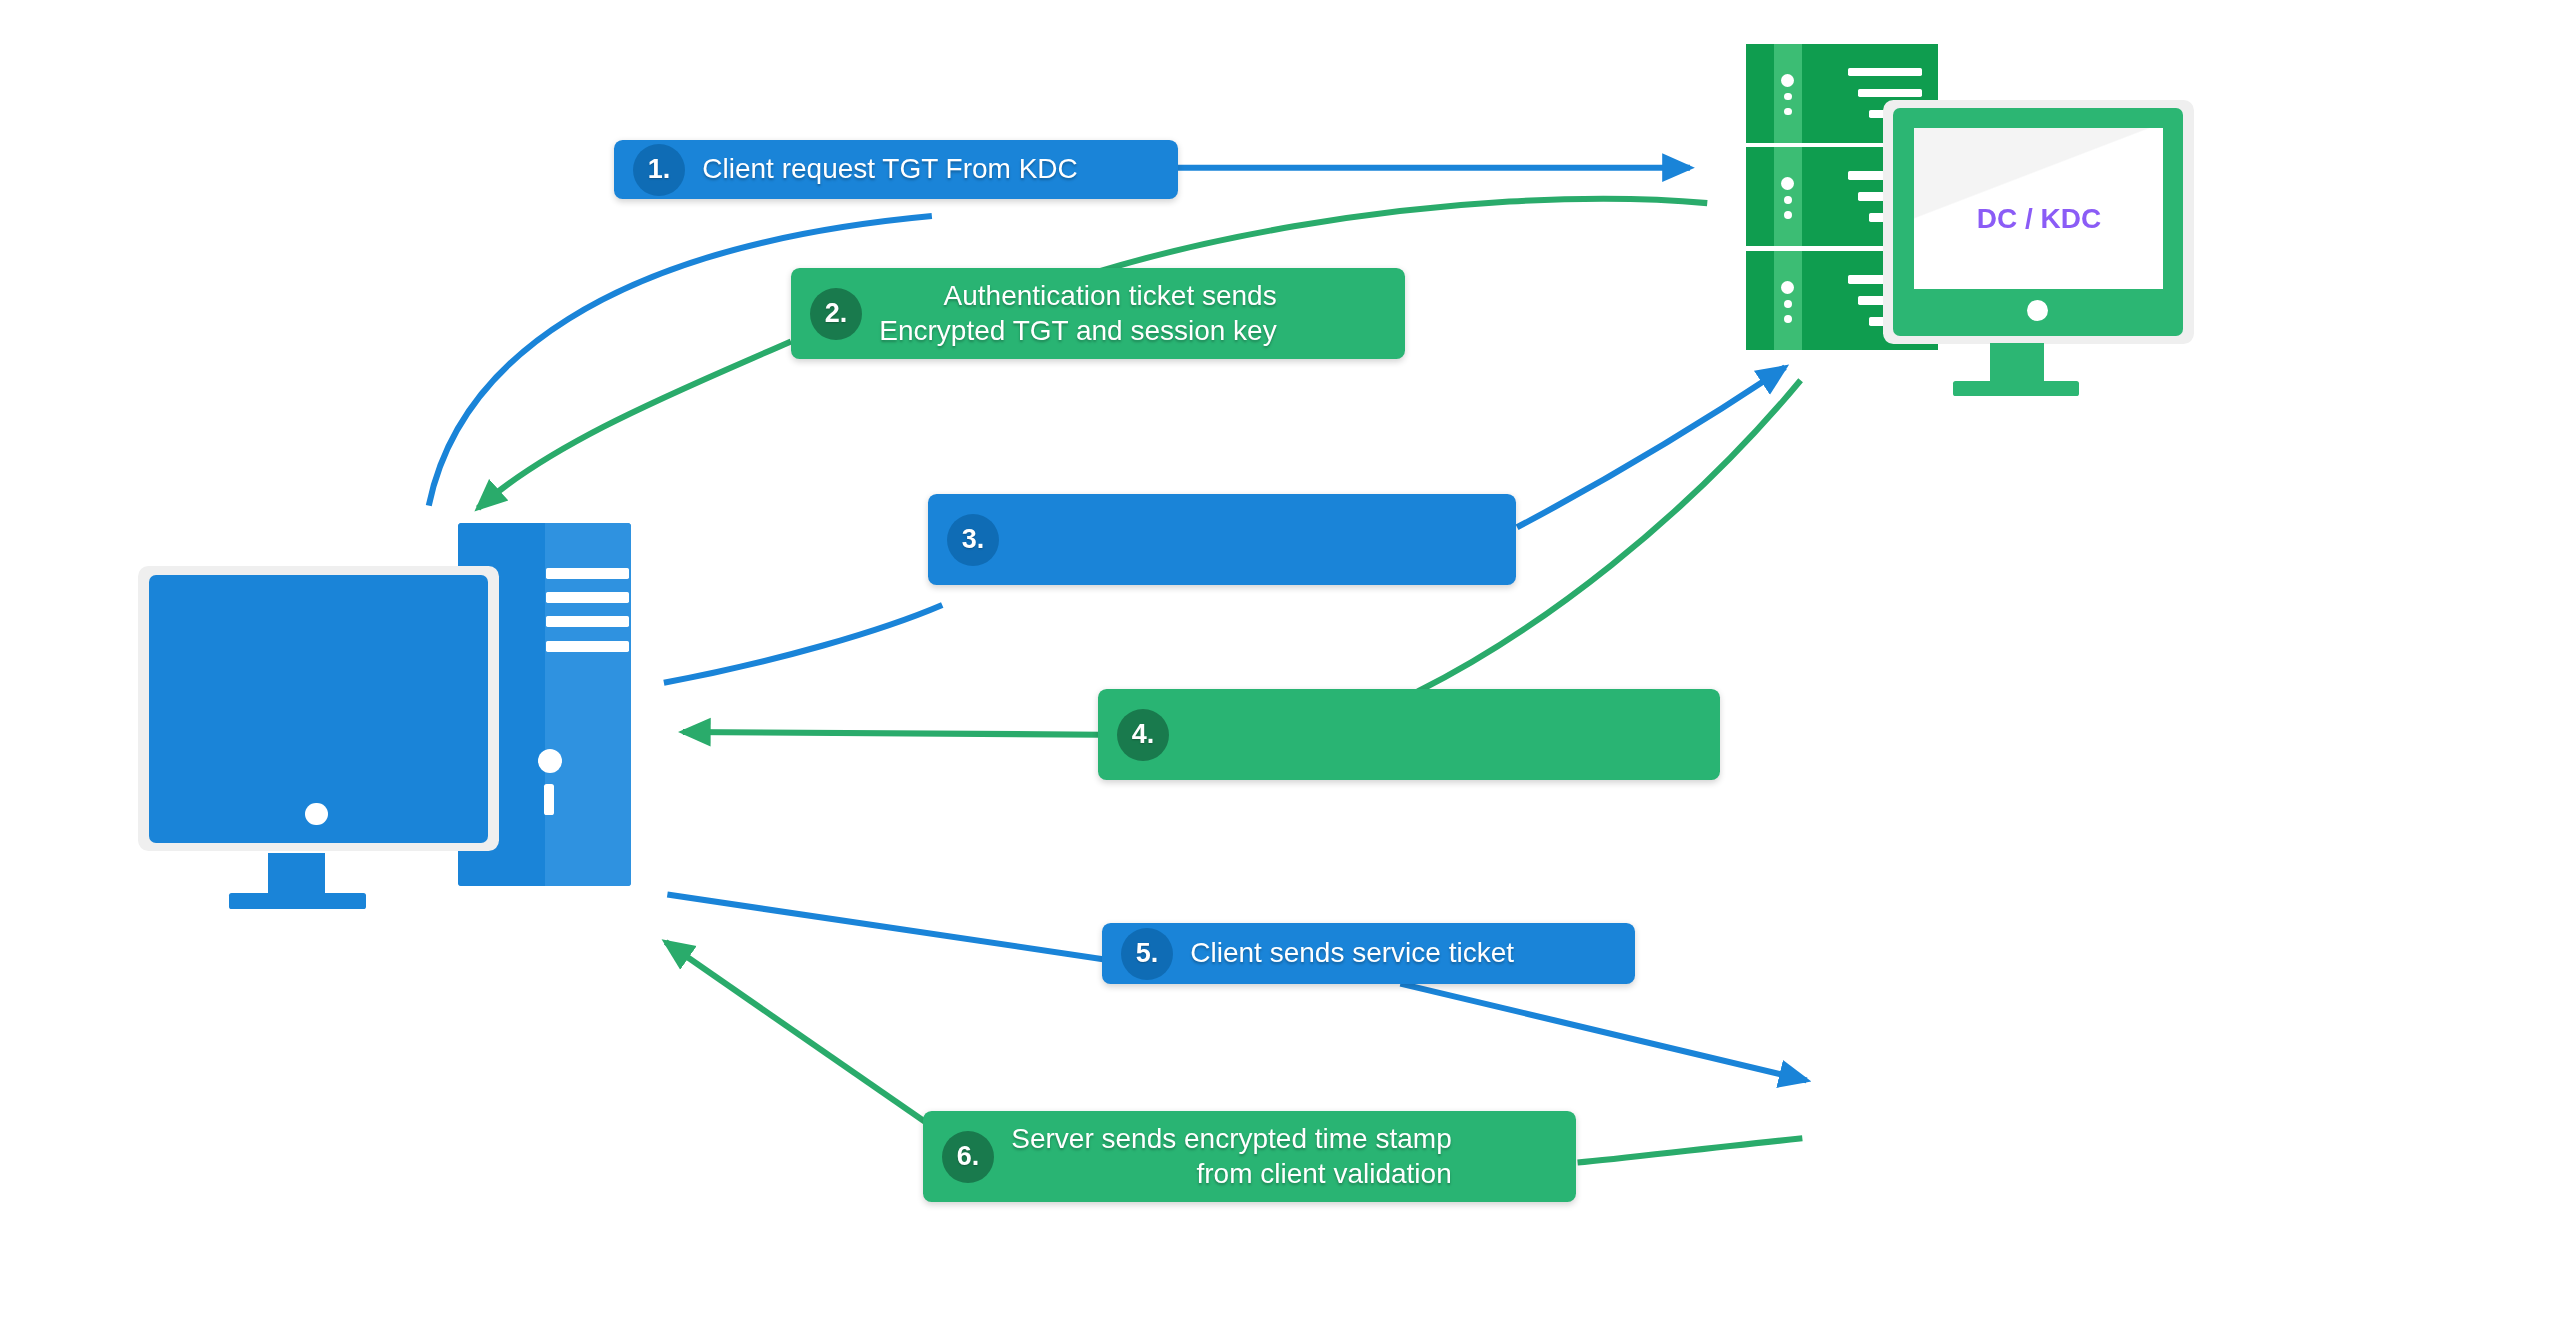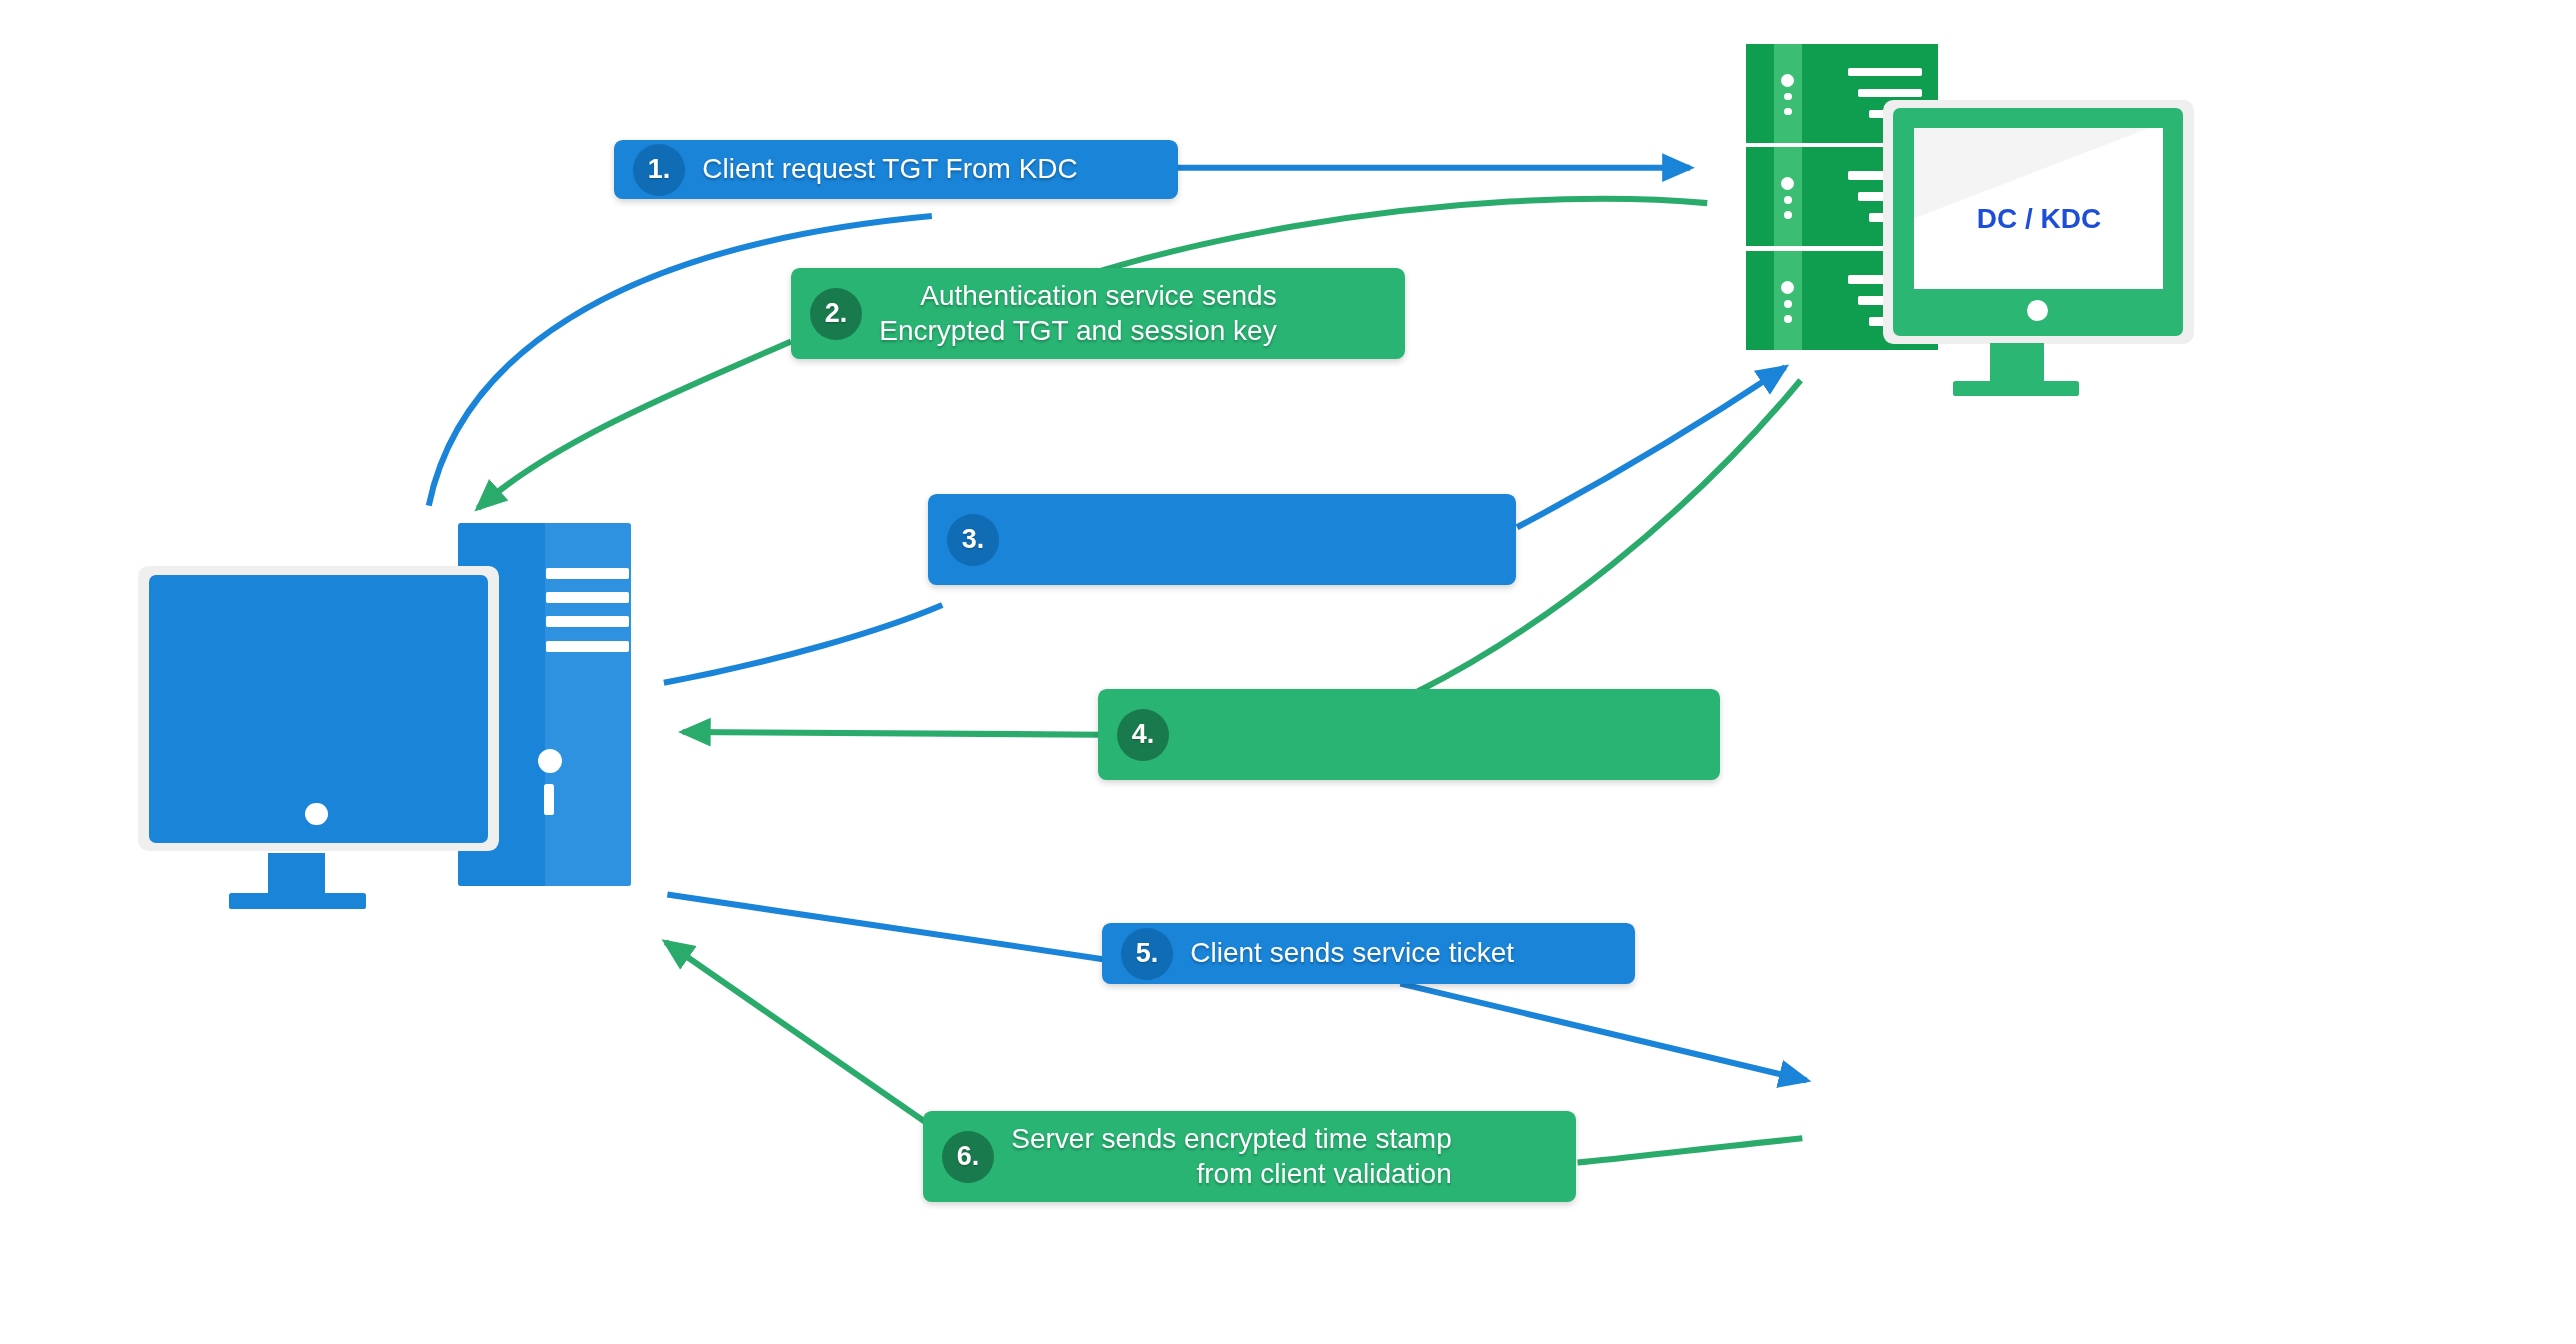--- a/index.html
+++ b/index.html
@@ -98,21 +98,21 @@
     content: "";
     position: absolute;
     left: -10%; top: -60%;
     width: 140%; height: 160%;
     background: linear-gradient(-21deg, rgba(255,255,255,0) 49.6%, #f4f4f4 50%);
     pointer-events: none;
   }
   .screen-label {
     position: relative;
     z-index: 2;
-    color: #1d4ed8;
+    color: #8b5cf6;
     font-weight: bold;
     text-align: right;
     line-height: 1.2;
     white-space: pre-line;
     margin-top: 20px;
   }
   .monitor-dot {
     position: absolute;
     background: #ffffff;
     border-radius: 50%;
@@ -250,21 +250,21 @@
   </div>
 
 
   <div class="step-box blue" style="left:614px; top:140px; width:564px; height:59px;">
     <div class="step-badge">1.</div>
     <div class="step-text">Client request TGT From KDC</div>
   </div>
 
   <div class="step-box green" style="left:791px; top:268px; width:614px; height:91px;">
     <div class="step-badge">2.</div>
-    <div class="step-text">Authentication service sends
+    <div class="step-text">Authentication ticket sends
 Encrypted TGT and session key</div>
   </div>
 
   <div class="step-box blue" style="left:928px; top:494px; width:588px; height:91px;">
     <div class="step-badge">3.</div>
   </div>
 
   <div class="step-box green" style="left:1098px; top:689px; width:622px; height:91px;">
     <div class="step-badge">4.</div>
   </div>

